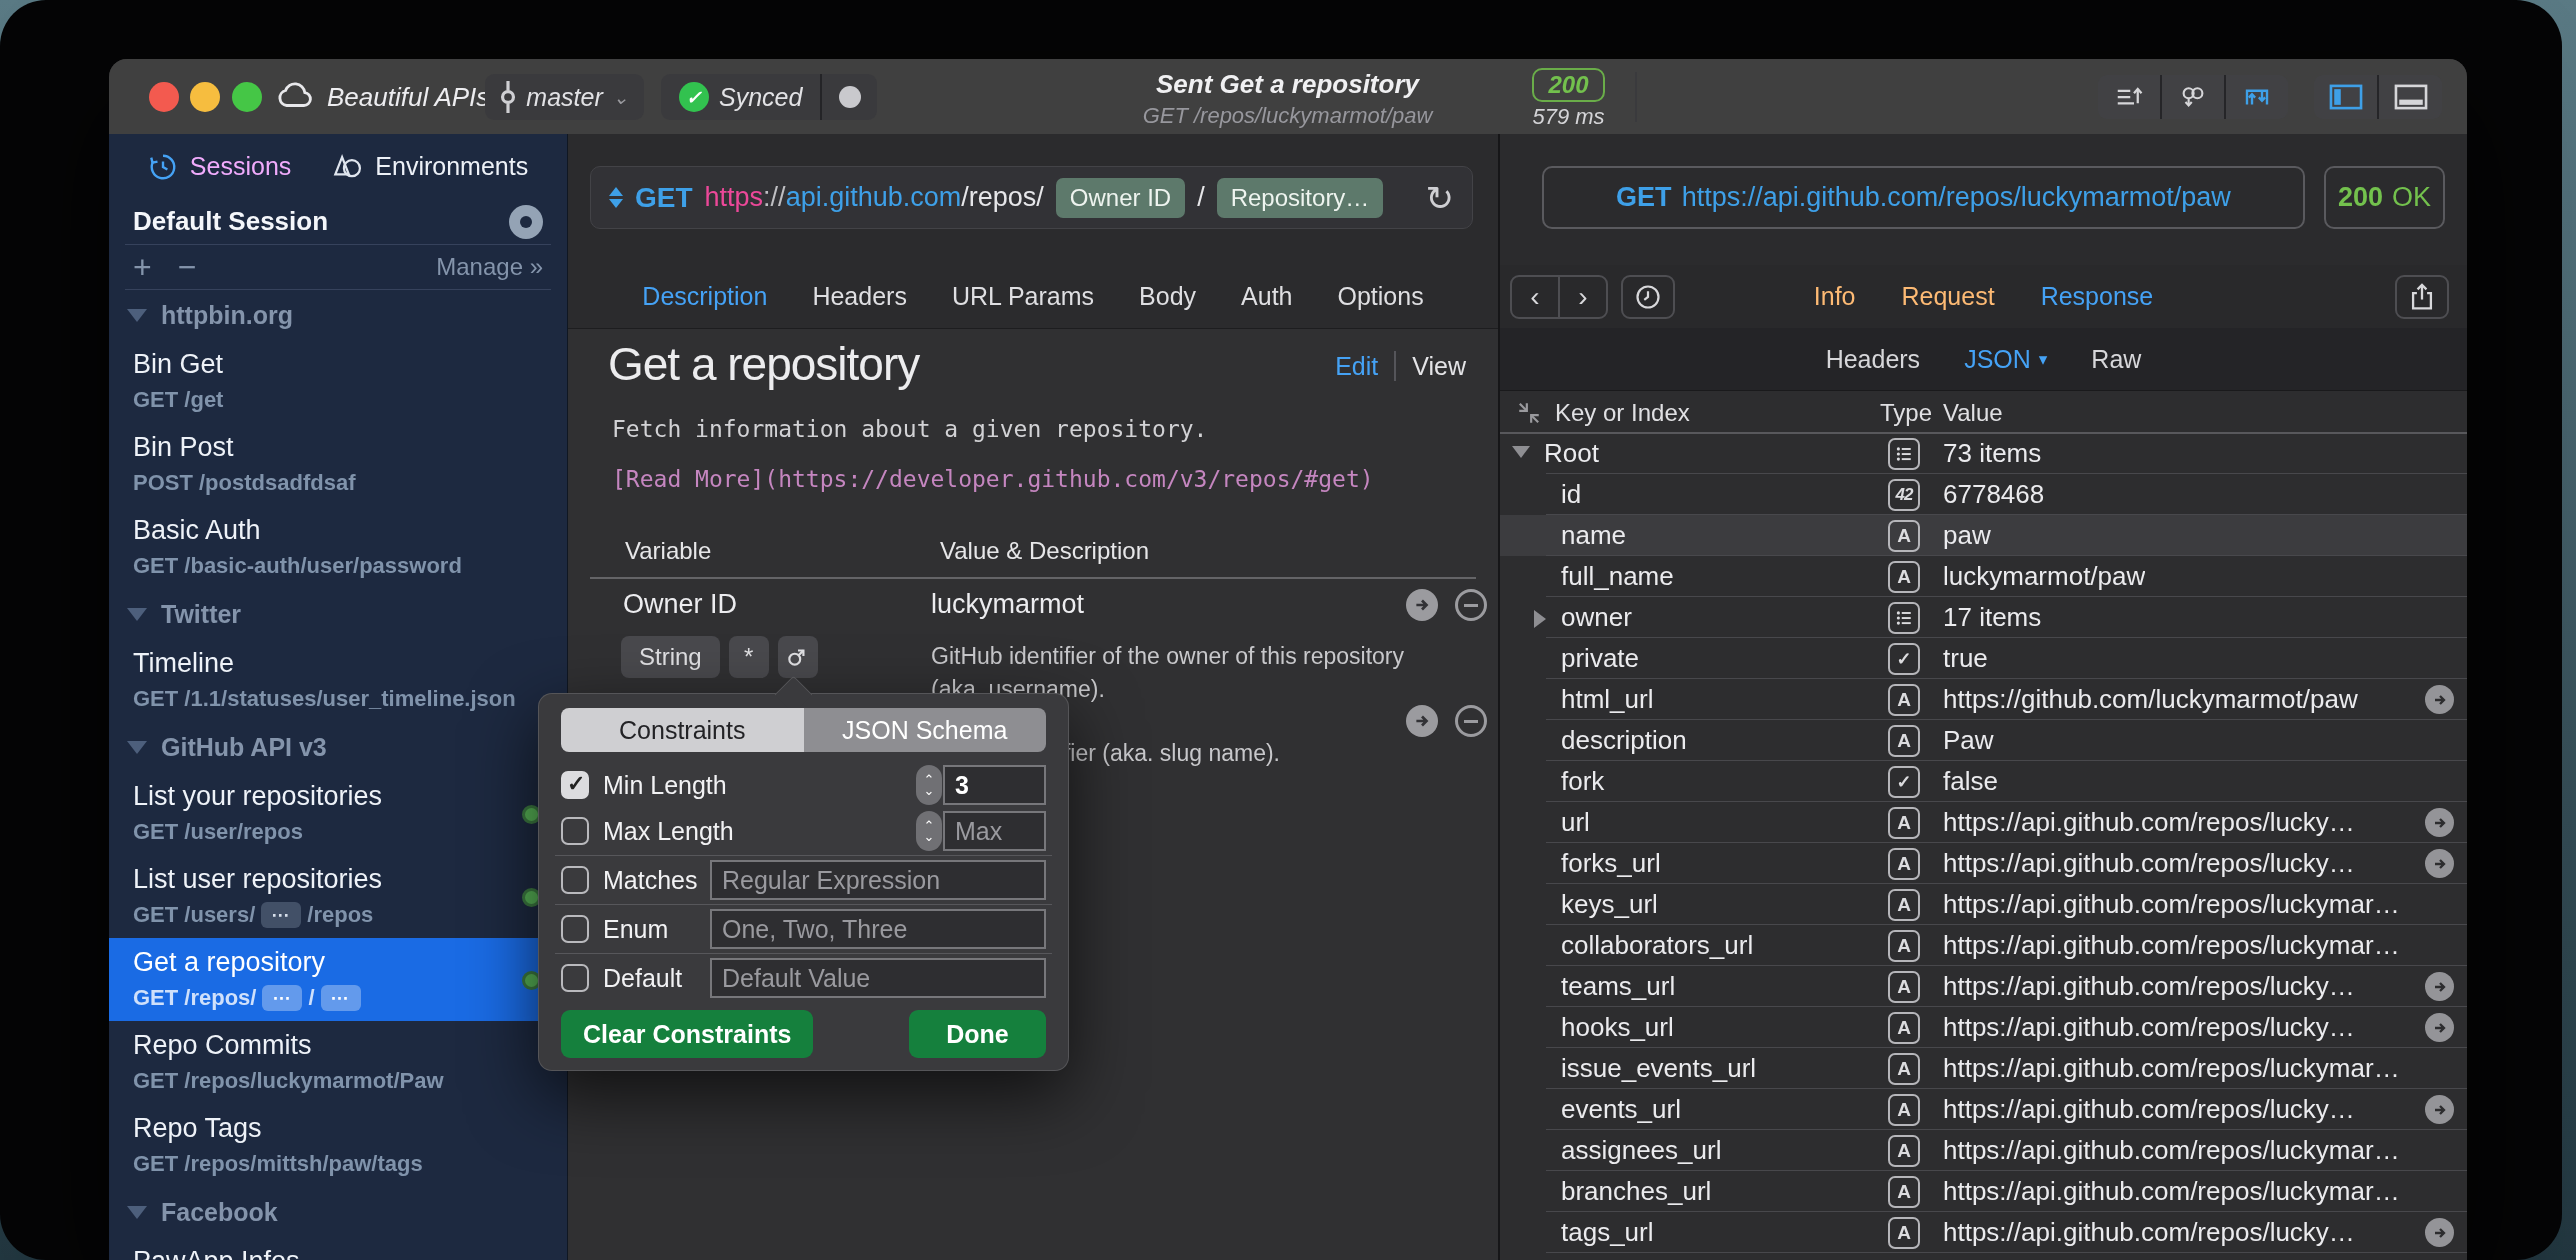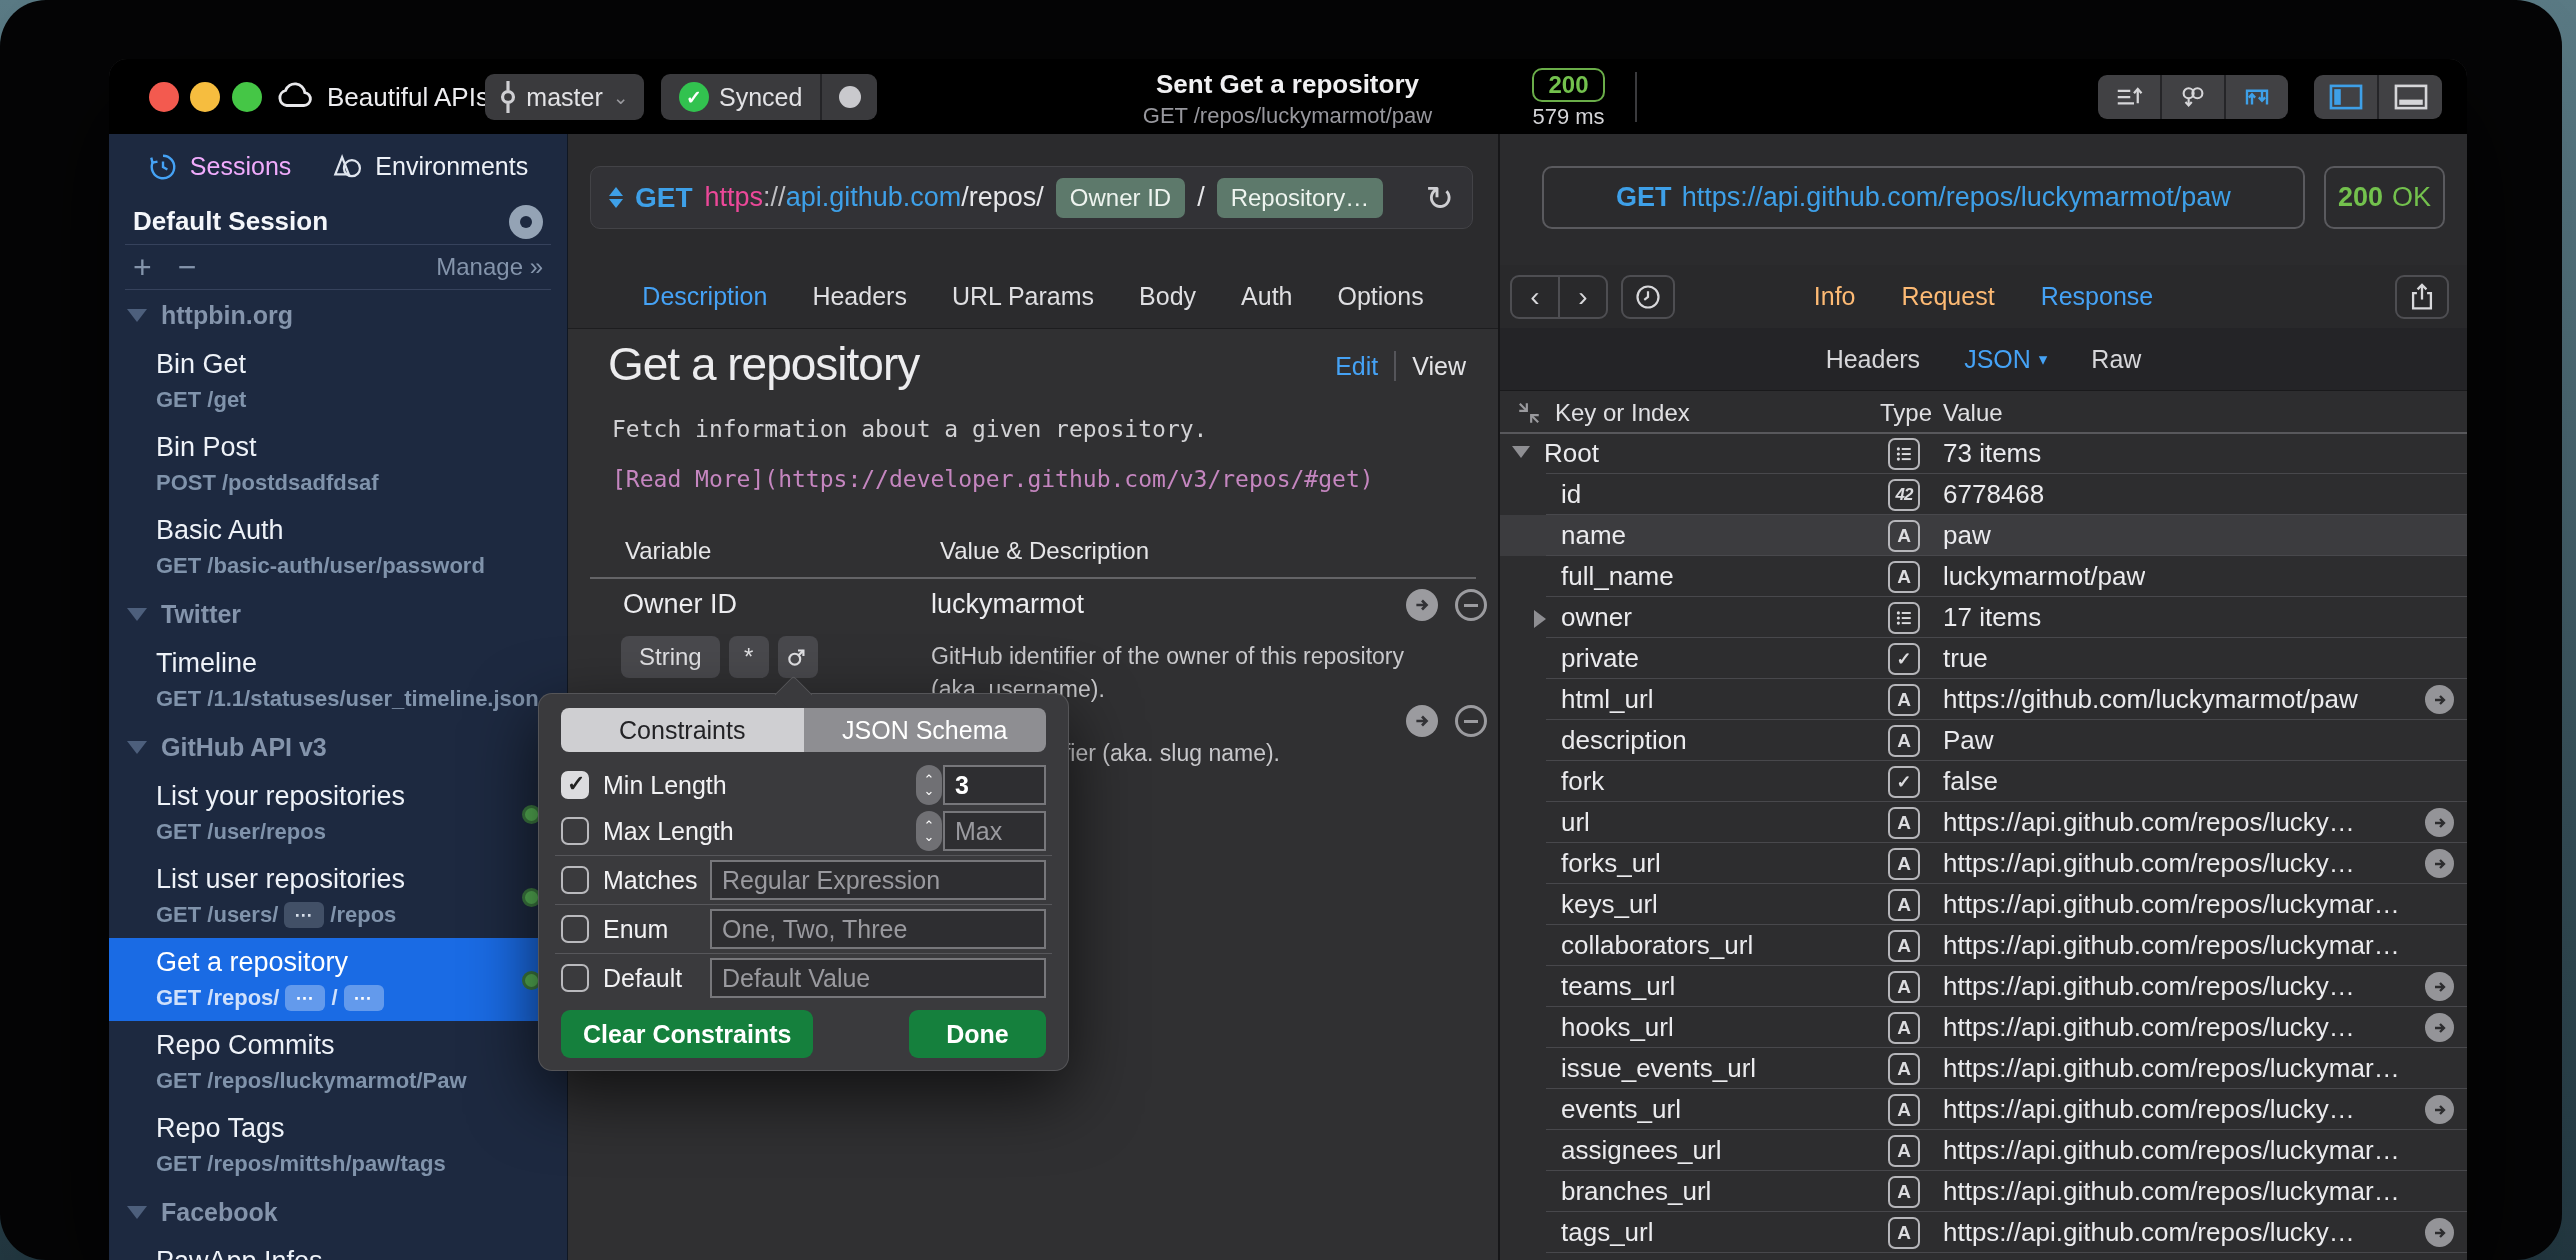--- a/index.html
+++ b/index.html
@@ -5,21 +5,21 @@
   html,body{margin:0;padding:0;background:#000;}
   .stage{position:relative;width:2576px;height:1260px;overflow:hidden;
          font-family:"Liberation Sans",sans-serif;
          background:linear-gradient(180deg,#5a7a84 0%,#4d6a74 25%,#344c55 65%,#223740 100%);}
   .screen{position:absolute;inset:0 14px 0 0;background:#050506;border-radius:46px;}
   
   .window{position:absolute;left:109px;top:59px;width:2358px;height:1201px;
           border-radius:18px 18px 0 0;background:#2d2d2f;overflow:hidden;
           box-shadow:0 40px 119px rgba(0,0,0,.8);}
   
-  .titlebar{position:absolute;left:0;top:0;width:100%;height:94px;background:#000000;}
+  .titlebar{position:absolute;left:0;top:0;width:100%;height:94px;background:#404040;font-style:italic;}
   .tl{position:absolute;top:23px;width:30px;height:30px;border-radius:50%;}
   .tl.r{left:40px;background:#f35a4f;} .tl.y{left:81px;background:#f6bd3f;} .tl.g{left:123px;background:#45c646;}
   .cloud-ic{position:absolute;left:166px;top:22px;}
   .proj{position:absolute;left:218px;top:23px;font-size:26px;color:#ededf0;font-weight:500;}
   .tb-btn{position:absolute;top:15px;height:46px;background:#3a3a3d;border-radius:9px;display:flex;align-items:center;color:#e2e2e5;font-size:25px;}
   .branch-btn{left:376px;width:159px;padding:0;justify-content:center;gap:10px;}
   .sync-wrap{position:absolute;left:552px;top:15px;height:46px;display:flex;border-radius:9px;overflow:hidden;background:#3a3a3d;}
   .sync-main{display:flex;align-items:center;gap:10px;padding:0 18px;font-size:25px;color:#e2e2e5;}
   .sync-dotseg{width:55px;border-left:2px solid #242427;display:flex;align-items:center;justify-content:center;}
   .sync-dot{width:22px;height:22px;border-radius:50%;background:#c9c9cd;}
@@ -49,21 +49,21 @@
   .sb-session .nm{font-size:26px;font-weight:700;color:#f4f6fa;flex:1;}
   .radio-dot{width:34px;height:34px;border-radius:50%;background:#94a3b5;position:relative;}
   .radio-dot::after{content:"";position:absolute;left:11px;top:11px;width:12px;height:12px;border-radius:50%;background:#1d2940;}
   .sb-hr{height:1px;background:#36425c;margin:0 16px;}
   .sb-controls{height:44px;display:flex;align-items:center;padding:0 24px;color:#8röda;}
   .sb-controls .pm{font-size:32px;color:#8494ab;margin-right:26px;font-weight:400;}
   .sb-controls .manage{margin-left:auto;font-size:24px;color:#8494ab;}
   .sb-list{position:absolute;left:0;top:156px;right:0;bottom:0;overflow:hidden;}
   .sb-group{height:50px;display:flex;align-items:center;padding-left:18px;gap:14px;color:#8494ab;font-weight:700;font-size:25px;white-space:nowrap;}
   .tri-down{width:0;height:0;border-left:10px solid transparent;border-right:10px solid transparent;border-top:13px solid #4d5f7c;}
-  .sb-item{height:83px;position:relative;padding-left:47px;padding-top:9px;box-sizing:border-box;white-space:nowrap;overflow:hidden;}
+  .sb-item{height:83px;position:relative;padding-left:24px;padding-top:9px;box-sizing:border-box;white-space:nowrap;overflow:hidden;}
   .sb-item .ti{font-size:27px;color:#eef2f8;font-weight:500;}
   .sb-item .su{margin-top:7px;font-size:22px;font-weight:700;color:#8093ab;display:flex;align-items:center;gap:6px;}
   .sb-item.selected{background:#1a6be4;}
   .sb-item.selected .ti{color:#fff;}
   .sb-item.selected .su{color:#cfe0fb;}
   .tokpill{display:inline-flex;align-items:center;justify-content:center;height:26px;padding:0 10px;border-radius:6px;background:rgba(137,154,178,.35);color:#d7dfeb;font-size:18px;letter-spacing:2px;}
   .sb-item.selected .tokpill{background:rgba(255,255,255,.32);color:#fff;}
   .syncdot{position:absolute;right:26px;top:33px;width:19px;height:19px;border-radius:50%;background:#57b356;border:3px solid #3c7a41;box-sizing:border-box;}
   
   .url-row{position:absolute;left:0;top:0;width:100%;height:131px;background:#2b2b2d;border-bottom:1px solid #202022;}

